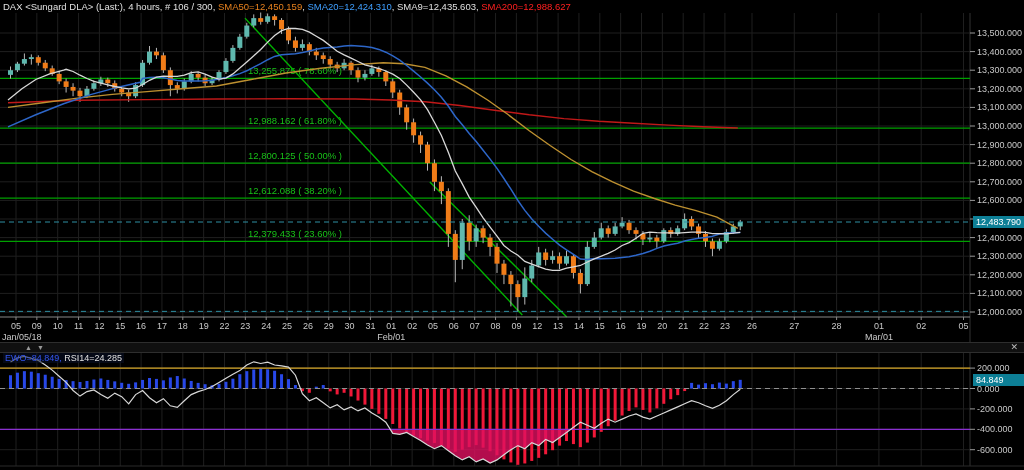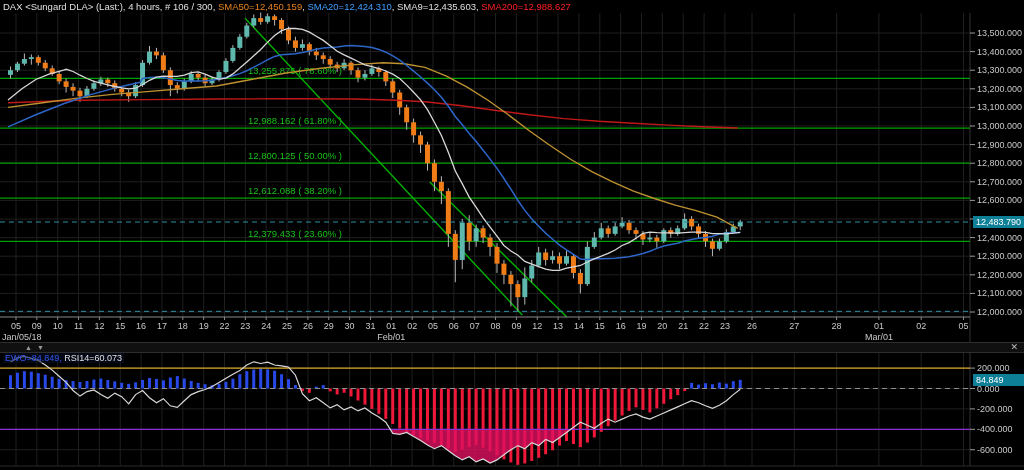--- a/index.html
+++ b/index.html
@@ -617,21 +617,21 @@
         <text x="977" y="432.3" fill="#c8c8c8" font-size="9px">-400.000</text>
         <line x1="970" y1="449.7" x2="975" y2="449.7" stroke="#999"></line>
         <text x="977" y="452.7" fill="#c8c8c8" font-size="9px">-600.000</text>
       </g>
     </svg>
 
   <div id="cur-price">12,483.790</div>
   <div id="ewo-value">84.849</div>
 
   <div id="ind-label">
-    <span style="color:#3355ee">EWO=84.849,</span><span style="color:#e0e0e0"> RSI14=60.073</span>
+    <span style="color:#3355ee">EWO=84.849,</span><span style="color:#e0e0e0"> RSI14=24.285</span>
   </div>
 
   <div id="splitter">
     <div class="split-btn" style="left:22px">▲</div>
     <div class="split-btn" style="left:34px">▼</div>
     <div id="close-ind">✕</div>
   </div>
 </div>
 
 </body></html>

